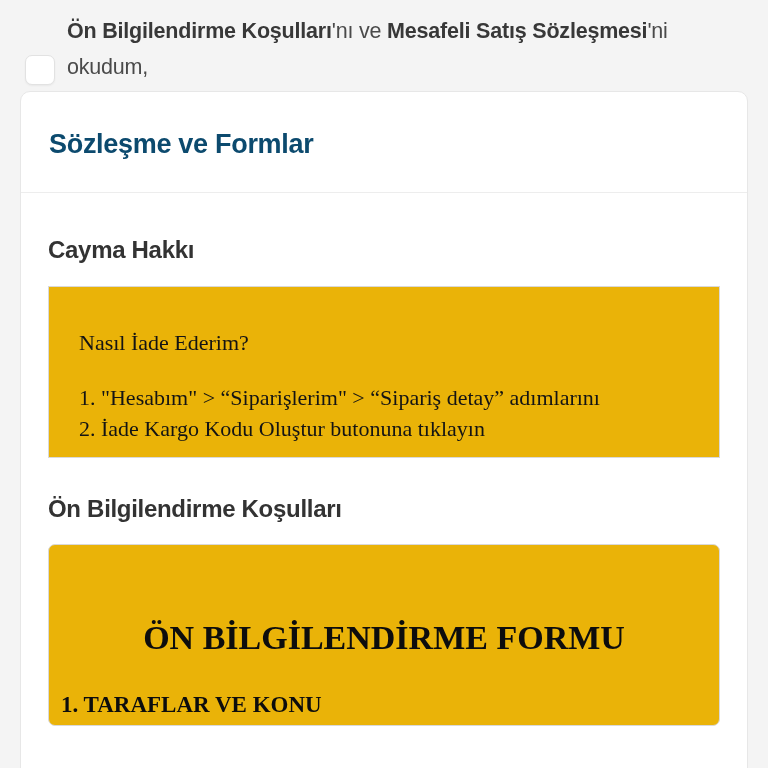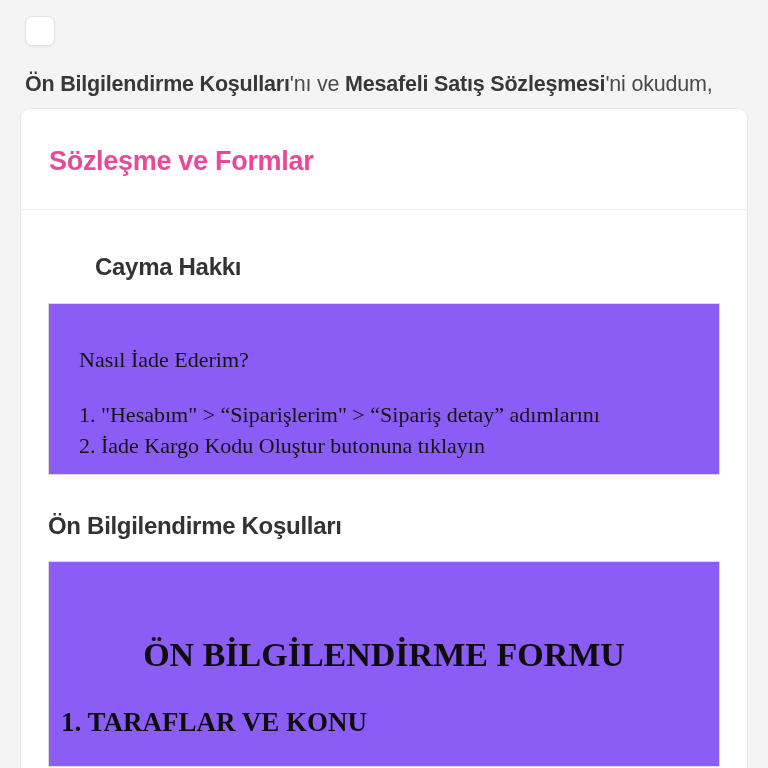--- a/index.html
+++ b/index.html
@@ -6,24 +6,23 @@
   html, body { width: 768px; height: 768px; overflow: hidden; }
   body {
     background: #f4f4f4;
     font-family: "Liberation Sans", sans-serif;
     color: #4a4a4a;
   }
 
   
   .agreement-row {
     display: flex;
-    align-items: flex-start;
+    align-items: flex-end;
     padding: 13px 22px 0 25px;
-    gap: 20px;
-    flex-direction: column;
+    gap: 12px;
   }
   .checkbox {
     width: 30px; height: 30px;
     flex: none;
     margin-top: 3px;
     background: #ffffff;
     border: 1px solid #e2e2e2;
     border-radius: 7px;
     box-shadow: 0 1px 2px rgba(0,0,0,0.05);
     cursor: pointer;
@@ -50,64 +49,65 @@
   }
   .card-header {
     padding: 36px 28px 32px;
     border-bottom: 1px solid #ededed;
   }
   .card-title {
     font-size: 27px;
     line-height: 32px;
     font-weight: 600;
     letter-spacing: -0.3px;
-    color: #ec4899;
+    color: #0c4a6e;
   }
   .card-body { padding: 42px 27px 40px; }
 
   .section-heading {
     font-size: 24px;
     line-height: 30px;
     font-weight: 600;
     letter-spacing: -0.3px;
     color: #333333;
   }
-  .mb20 { margin-bottom: 21px; margin-left: 47px; }
+  .mb20 { margin-bottom: 21px; }
   .mt36 { margin-top: 36px; margin-bottom: 20px; }
 
   .doc-box {
     border: 1px solid #d9d9d9;
-    background: #8b5cf6;
+    background: #eab308;
     overflow: hidden;
     font-family: "Liberation Serif", serif;
     color: #141414;
   }
   .doc-cayma {
     height: 172px;
     padding: 40px 30px 0;
     font-size: 22px;
     line-height: 31px;
   }
   .doc-cayma .doc-question { margin-bottom: 24px; }
 
   .doc-onbilgi {
-    height: 206px;
+    height: 182px;
     padding: 70px 12px 0;
     font-size: 22px;
+    border-radius: 7px;
   }
   .doc-form-title {
     text-align: center;
     font-size: 34px;
     line-height: 46px;
     font-weight: 700;
     color: #0d0d0d;
   }
   .doc-form-section {
     margin-top: 28px;
-    font-size: 27px;
+    font-size: 23px;
     line-height: 32px;
     font-weight: 700;
     color: #0d0d0d;
   }
 </style>
 </head>
 <body>
 
 <div class="agreement-row">
   <div class="checkbox"></div>

